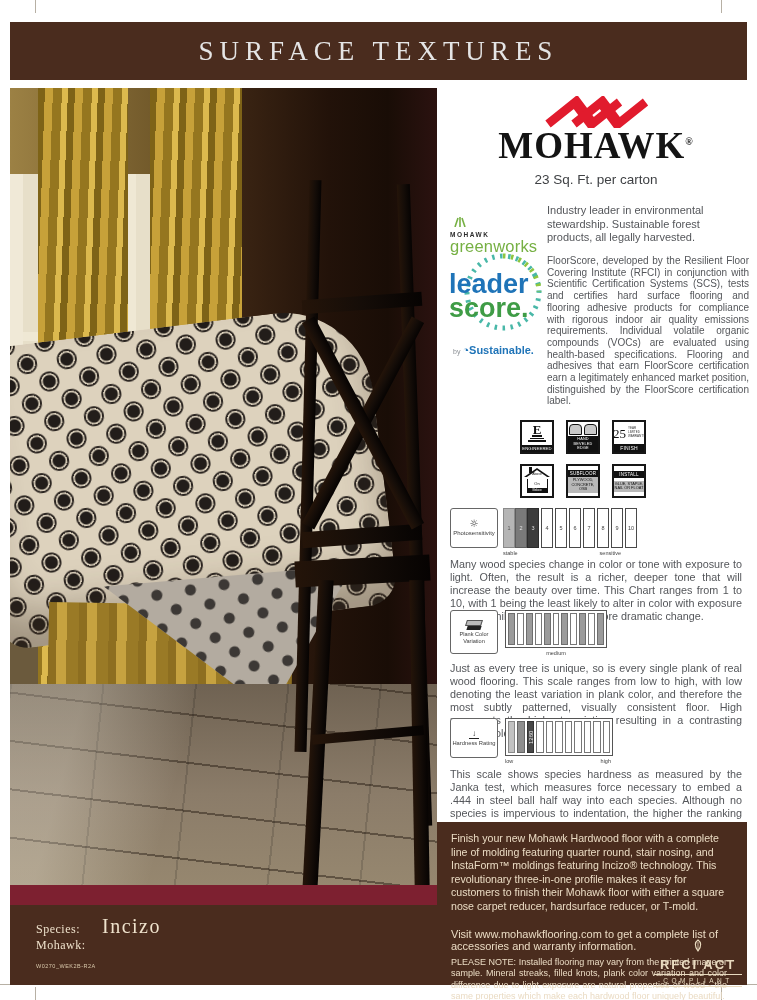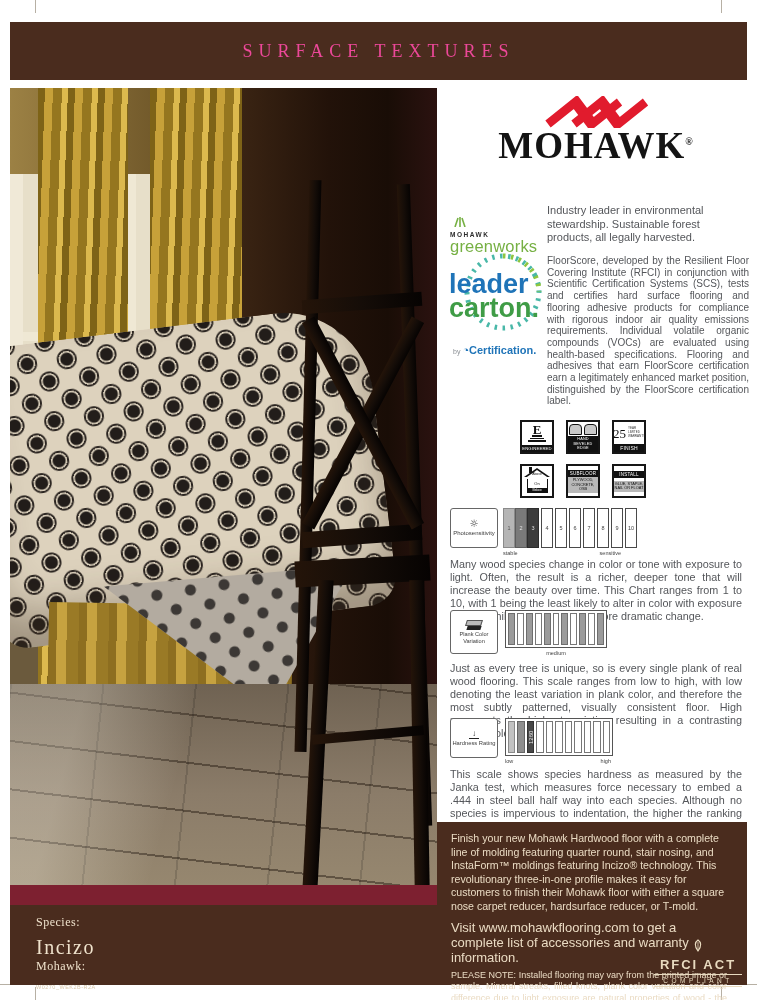--- a/index.html
+++ b/index.html
@@ -3,22 +3,22 @@
 <meta charset="utf-8">
 <style>
   html,body{margin:0;padding:0;background:#ffffff;}
   .page{position:relative;width:757px;height:1000px;background:#fff;overflow:hidden;
         font-family:"Liberation Sans",sans-serif;}
   
   .crop{position:absolute;background:#b7b0a4;}
   
   .header{position:absolute;left:10px;top:22px;width:737px;height:58px;background:#4a2c1e;
           display:flex;align-items:center;justify-content:center;}
-  .header .title{font-family:"Liberation Serif",serif;font-size:18px;letter-spacing:6px;
-                 color:#ec4899;font-weight:400;}
+  .header .title{font-family:"Liberation Serif",serif;font-size:27px;letter-spacing:6px;
+                 color:#e5e5e5;font-weight:400;}
   
   .photo{position:absolute;left:10px;top:88px;width:427px;height:797px;overflow:hidden;background:#6b5a3d;}
   .wall-top{position:absolute;left:0;top:0;width:427px;height:140px;
             background:linear-gradient(90deg,#9c8144 0,#6a5226 40%,#2c1c10 75%,#170e08 100%);}
   .window{position:absolute;left:0;top:86px;width:238px;height:348px;background:#e7dfc9;
           border-left:13px solid #f0e9d7;}
   .window .mull-v{position:absolute;left:104px;top:0;width:9px;height:100%;background:#efe8d4;}
   .window .mull-h{position:absolute;left:0;top:158px;width:100%;height:9px;background:#efe8d4;}
   .wall-right{position:absolute;left:230px;top:0;width:197px;height:660px;
               background:linear-gradient(90deg,#3a2413 0,#221209 45%,#190d06 75%,#2b1210 100%);}
@@ -115,26 +115,26 @@
   .bar.h1{background:#8e8e8e;border-color:#666;}
   .bar.h2{background:#474747;border-color:#333;}
   .bar .vval{position:absolute;left:0;top:0;width:100%;height:100%;display:flex;align-items:center;justify-content:center;
              color:#eee;font-size:6px;writing-mode:vertical-rl;transform:rotate(180deg);}
   .center-cap{text-align:center;font-size:5.5px;color:#444;margin-top:2px;}
   .para{position:absolute;left:5px;width:292px;font-size:10.8px;line-height:13px;color:#54565a;text-align:justify;}
   
   .foot-right{position:absolute;left:437px;top:822px;width:310px;height:163px;background:#4a2c1e;
               box-sizing:border-box;padding:10px 20px 0 14px;color:#eadbc3;}
   .foot-right .p1{font-size:10.6px;line-height:13.6px;}
-  .foot-right .p2{font-size:13px;margin-top:6px;}
+  .foot-right .p2{font-size:11px;margin-top:14px;}
   .foot-right .p3{font-size:9px;line-height:11.6px;margin-top:5px;text-align:justify;}
   .maroon{position:absolute;left:10px;top:885px;width:427px;height:20px;background:#7d2030;}
   .foot-left{position:absolute;left:10px;top:905px;width:427px;height:80px;background:#4a2c1e;
              box-sizing:border-box;padding:10px 0 0 26px;color:#efe2cc;font-family:"Liberation Serif",serif;}
-  .spec-row{display:flex;align-items:baseline;gap:6px;flex-direction:column;}
+  .spec-row{display:flex;align-items:baseline;gap:22px;}
   .spec-label{font-size:12px;letter-spacing:.5px;}
   .spec-value{font-size:20px;letter-spacing:1.5px;}
   .sku{font-size:5.5px;color:#d8c8ab;margin-top:10px;font-family:"Liberation Sans",sans-serif;letter-spacing:.5px;}
   .lacey{position:absolute;left:652px;top:938px;width:92px;text-align:center;color:#e8dabf;}
   .lacey .l1{font-size:13px;font-weight:700;letter-spacing:2px;margin-top:1px;}
   .lacey .rule{height:1px;background:#e8dabf;margin:2px 2px;}
   .lacey .l2{font-size:6.5px;letter-spacing:3.5px;margin:1px 0;}
 </style>
 </head>
 <body>
@@ -180,20 +180,21 @@
 
   <div class="rc">
 
     <svg class="waves" width="110" height="32" viewBox="0 0 110 32">
       <g transform="skewX(-14)" fill="none" stroke="#e11b2d" stroke-width="10">
         <path d="M14 28 L36 6 L58 28 L80 6"></path>
         <path d="M40 28 L62 6 L84 28 L106 6"></path>
       </g>
     </svg>
     <div class="brandword"><span>MOHAWK</span><sup>®</sup></div>
+    <div class="carton">23 Sq. Ft. per carton</div>
 
     <div class="gw">
       <svg width="20" height="12" viewBox="0 0 20 12" style="margin-left:2px">
         <g stroke="#76b043" stroke-width="1.6" fill="none">
           <path d="M3 12 L6 3"></path>
             <path d="M8 12 L8 2"></path>
             <path d="M13 12 L10 3"></path>
         </g>
       </svg>
       <div class="gw-brand">MOHAWK</div>
@@ -201,25 +202,25 @@
     </div>
     <div class="blurb1">Industry leader in environmental stewardship. Sustainable forest products, all legally harvested.</div>
 
     <div class="fs-logo">
       <svg width="100" height="86" viewBox="0 0 100 86" style="position:absolute;left:0;top:-4px">
         <circle cx="56" cy="40" r="36" fill="none" stroke="#49b8a8" stroke-width="5" stroke-dasharray="2.5 5.5" transform="rotate(-28 56 40)"></circle>
         <path d="M56 4 A36 36 0 0 1 92 40" fill="none" stroke="#8ec63f" stroke-width="5" stroke-dasharray="2.5 5.5"></path>
       </svg>
       <div style="position:absolute;left:2px;top:16px">
         <div class="fs-word fs-floor">leader</div>
-        <div class="fs-word fs-score">carton.</div>
+        <div class="fs-word fs-score">score.</div>
       </div>
       <div style="position:absolute;left:6px;top:88px;display:flex;align-items:baseline;gap:2px">
         <span class="fs-by">by</span>
-        <span class="fs-cert">◔<span>Certification.</span></span>
+        <span class="fs-cert">◔<span>Sustainable.</span></span>
       </div>
     </div>
     <div class="blurb2">FloorScore, developed by the Resilient Floor Covering Institute (RFCI) in conjunction with Scientific Certification Systems (SCS), tests and certifies hard surface flooring and flooring adhesive products for compliance with rigorous indoor air quality emissions requirements. Individual volatile organic compounds (VOCs) are evaluated using health-based specifications. Flooring and adhesives that earn FloorScore certification earn a legitimately enhanced market position, distinguished by the FloorScore certification label.</div>
 
     <div class="badge-row row1">
       <div class="badge">
         <div class="mid" style="flex-direction:column;gap:0">
           <div class="e-letter">E</div>
           <div class="e-stack">
             <i style="width:10px"></i>

